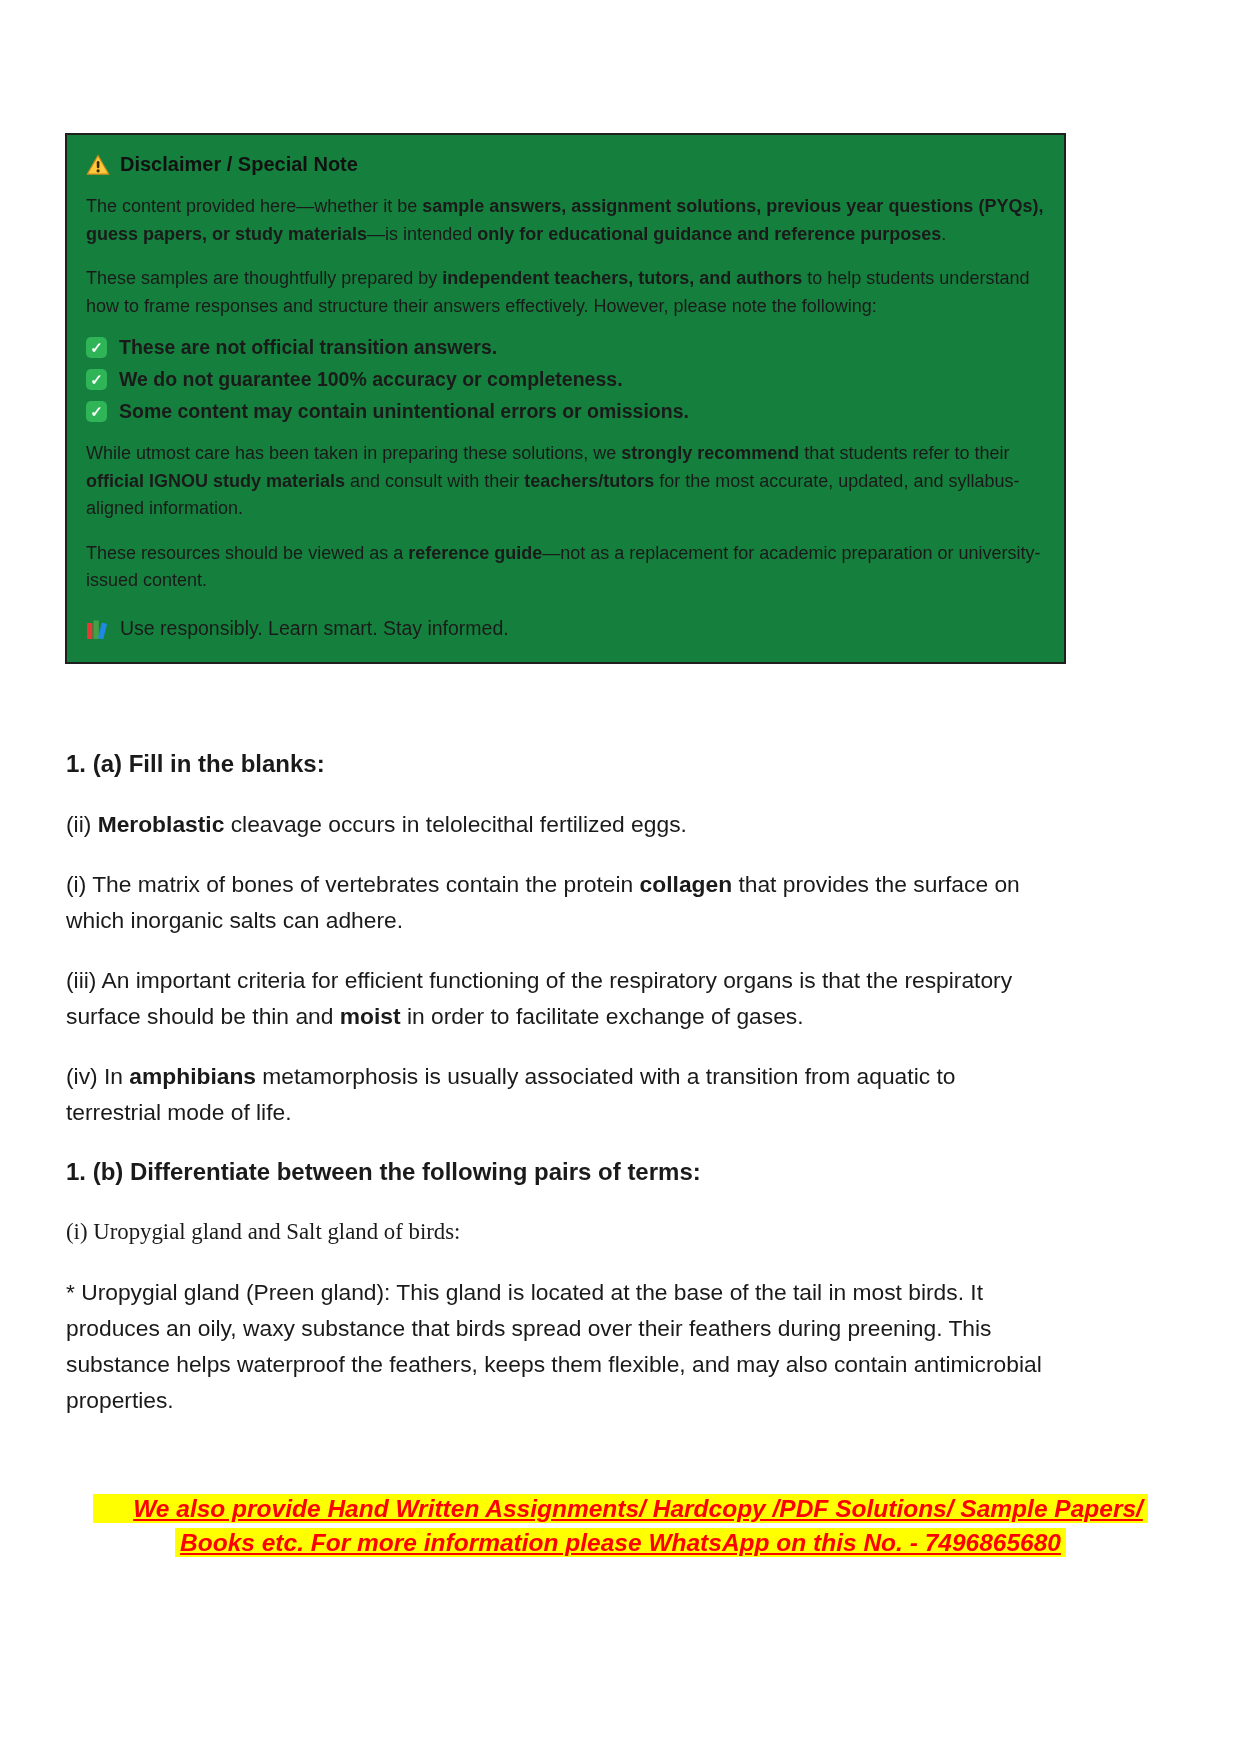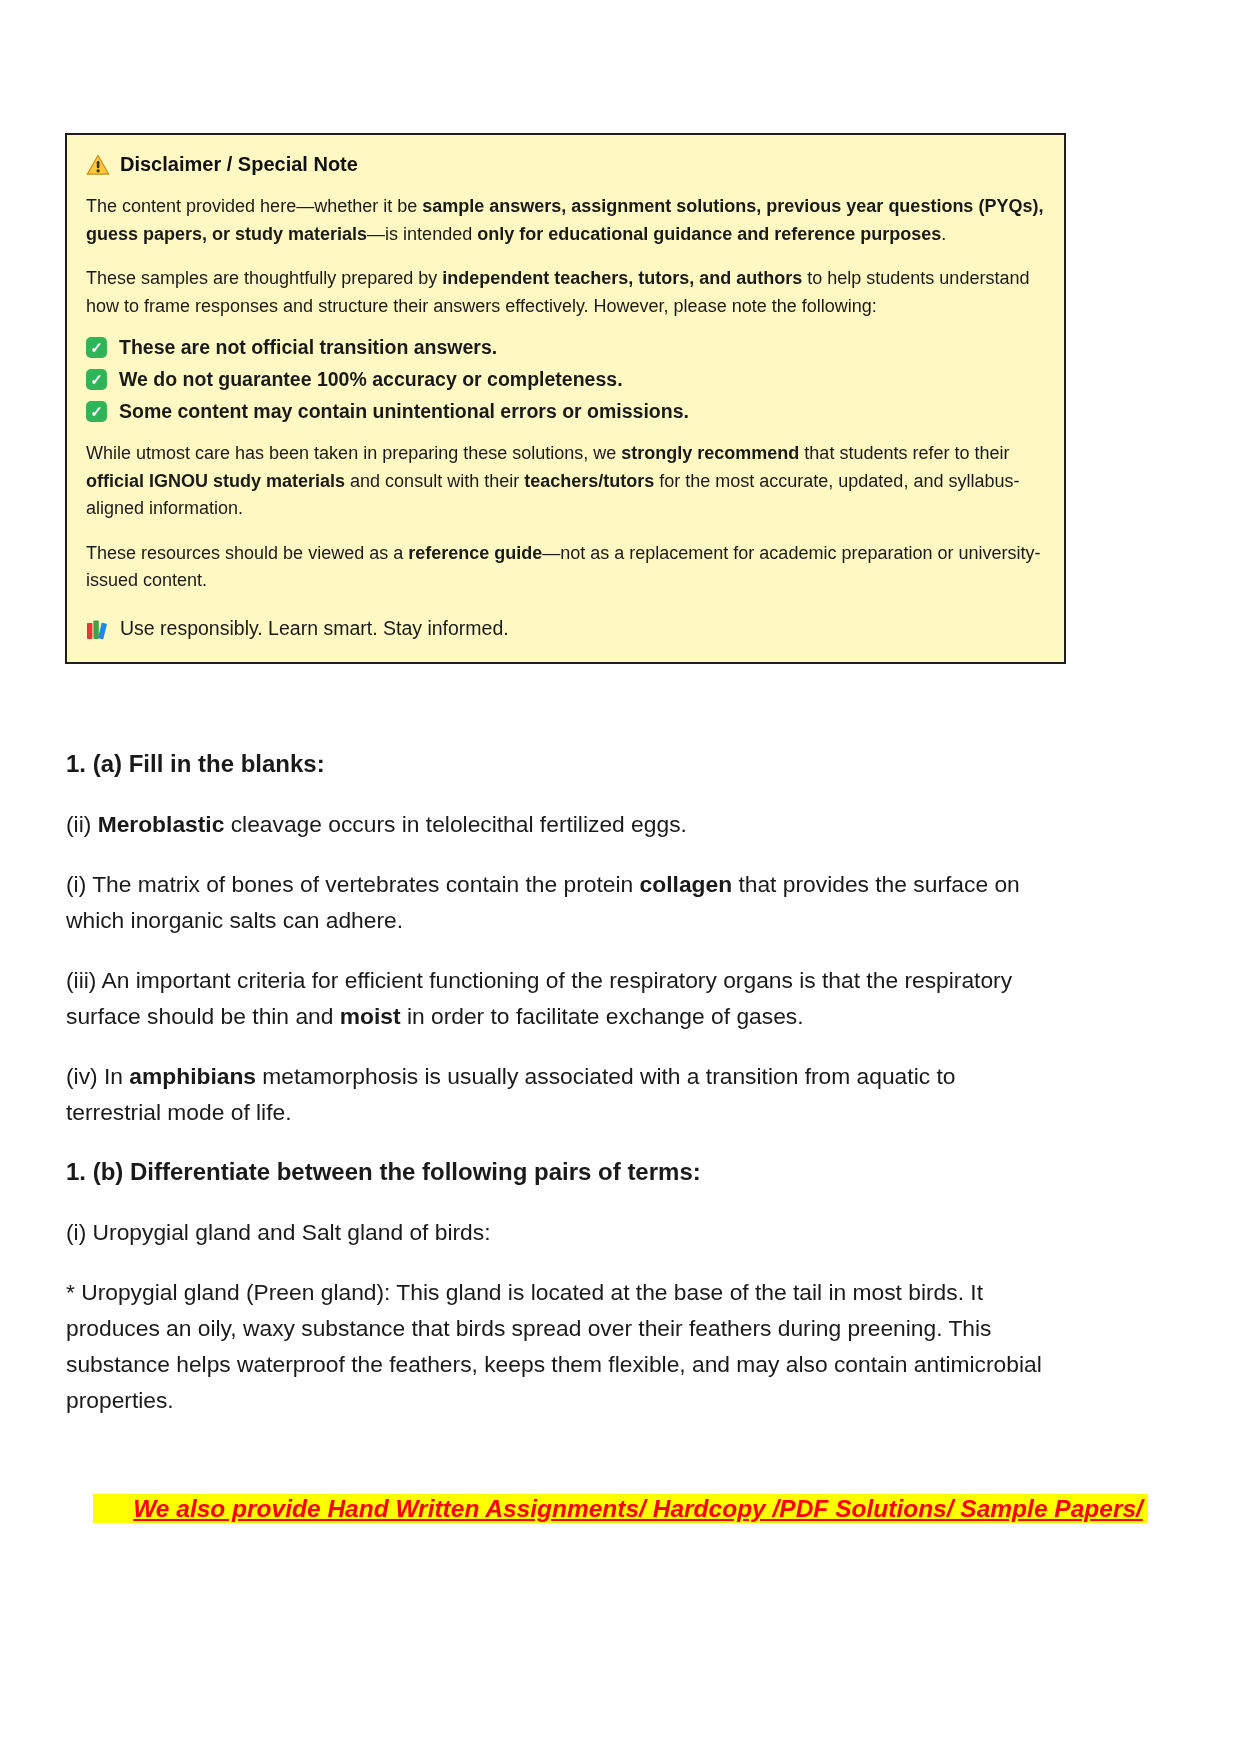--- a/index.html
+++ b/index.html
@@ -10,21 +10,21 @@
     color: #1a1a1a;
     position: relative;
   }
   .page { position: relative; width: 1241px; height: 1755px; overflow: hidden; background: #ffffff; }
 
   
   .disclaimer-box {
     position: absolute; left: 65px; top: 133px; width: 1001px;
     border: 2px solid #1f1f1f;
     padding: 12px 19px 22px 19px;
-    background: #fef9c3;
+    background: #15803d;
   }
   .disc-title-row { display: flex; align-items: center; gap: 10px; margin: 6px 0 0 0; }
   .disc-title { font-weight: bold; font-size: 20px; color: #111; }
   .warn-icon { display: inline-flex; width: 24px; height: 22px; flex: 0 0 auto; }
   .disc-p { font-size: 18px; line-height: 27.5px; margin-top: 17px; color: #1a1a1a; }
   .b { font-weight: bold; }
   .checklist { margin-top: 16px; }
   .check-row { display: flex; align-items: center; gap: 12px; margin-top: 9px; font-weight: bold; font-size: 19.5px; }
   .check-icon {
     width: 21px; height: 21px; background: #2FB457; border-radius: 5px;
@@ -103,23 +103,26 @@
 
   <div class="body-content">
     <div class="heading">1. (a) Fill in the blanks:</div>
 
     <p><span>(ii) </span><span class="b">Meroblastic</span><span> cleavage occurs in telolecithal fertilized eggs.</span></p>
     <p><span>(i) The matrix of bones of vertebrates contain the protein </span><span class="b">collagen</span><span> that provides the surface on which inorganic salts can adhere.</span></p>
     <p><span>(iii) An important criteria for efficient functioning of the respiratory organs is that the respiratory surface should be thin and </span><span class="b">moist</span><span> in order to facilitate exchange of gases.</span></p>
     <p><span>(iv) In </span><span class="b">amphibians</span><span> metamorphosis is usually associated with a transition from aquatic to terrestrial mode of life.</span></p>
 
     <div class="heading heading-b">1. (b) Differentiate between the following pairs of terms:</div>
-    <p style="">(i) Uropygial gland and Salt gland of birds:</p>
+    <p style="font-family:Liberation Serif, serif;">(i) Uropygial gland and Salt gland of birds:</p>
     <p>* Uropygial gland (Preen gland): This gland is located at the base of the tail in most birds. It produces an oily, waxy substance that birds spread over their feathers during preening. This substance helps waterproof the feathers, keeps them flexible, and may also contain antimicrobial properties.</p>
   </div>
 
   <div class="promo-footer" style="color: rgb(255, 0, 0);">
     <div class="promo-line">
       <span class="hl" style="background: rgb(255, 255, 0); padding-left: 40px;">We also provide Hand Written Assignments/ Hardcopy /PDF Solutions/ Sample Papers/</span>
     </div>
+    <div class="promo-line">
+      <span class="hl" style="background: rgb(255, 255, 0);">Books etc. For more information please WhatsApp on this No. - 7496865680</span>
+    </div>
   </div>
 
 </div>
 
 </body></html>

